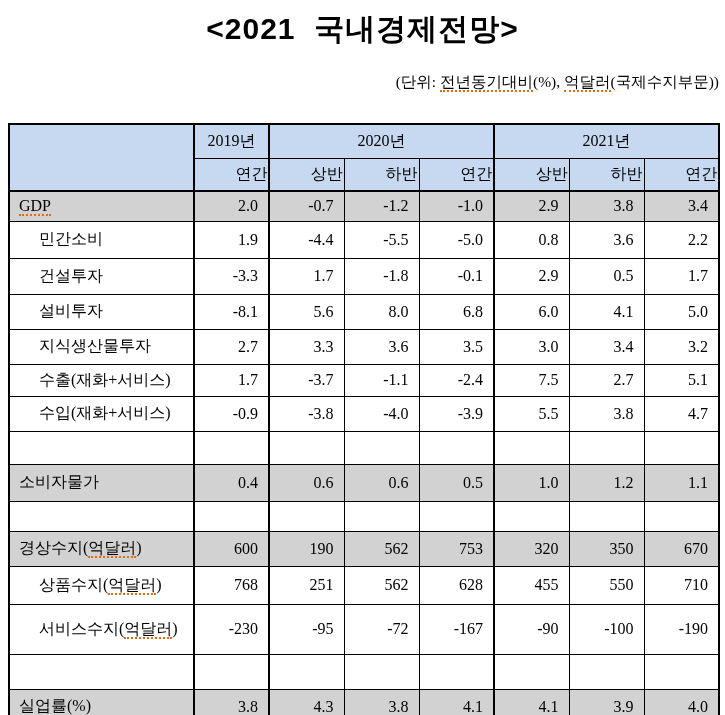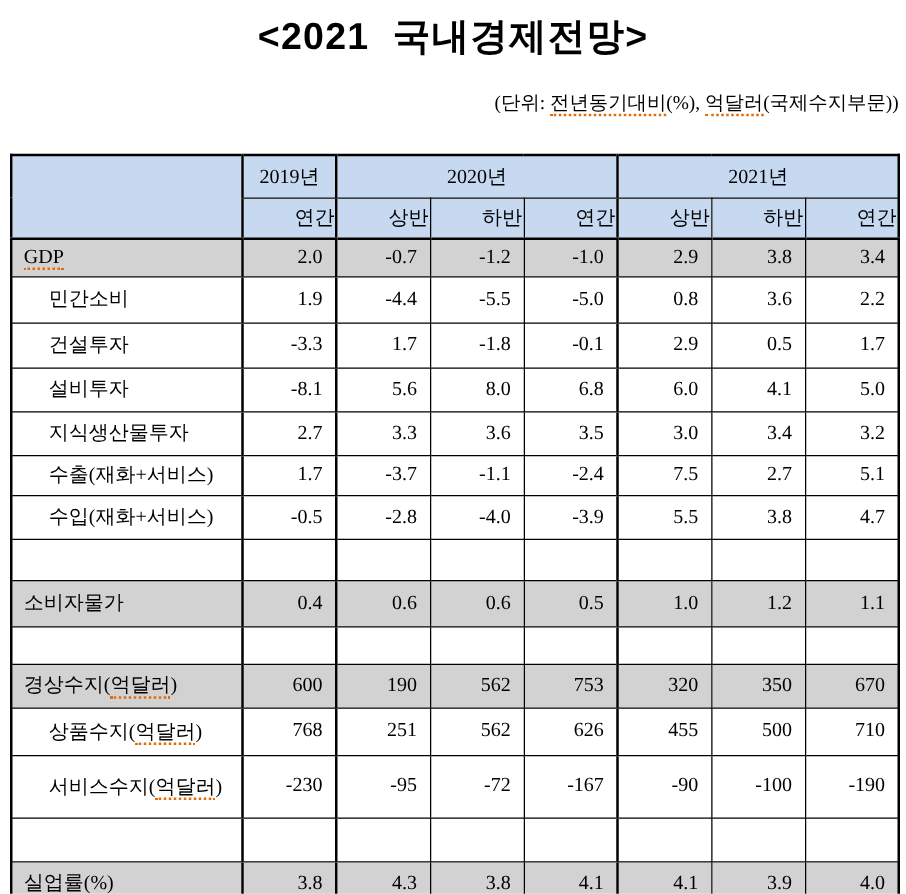--- a/index.html
+++ b/index.html
@@ -163,22 +163,22 @@
           <td class="val gl">1.7</td>
           <td class="val gl">-3.7</td>
           <td class="val">-1.1</td>
           <td class="val">-2.4</td>
           <td class="val gl">7.5</td>
           <td class="val">2.7</td>
           <td class="val">5.1</td>
         </tr>
         <tr>
           <td class="lbl ind"><span>수입(재화+서비스)</span></td>
-          <td class="val gl">-0.5</td>
-          <td class="val gl">-2.8</td>
+          <td class="val gl">-0.9</td>
+          <td class="val gl">-3.8</td>
           <td class="val">-4.0</td>
           <td class="val">-3.9</td>
           <td class="val gl">5.5</td>
           <td class="val">3.8</td>
           <td class="val">4.7</td>
         </tr>
         <tr>
           <td class="lbl"></td>
           <td class="val gl"></td>
           <td class="val gl"></td>
@@ -216,23 +216,23 @@
           <td class="val">753</td>
           <td class="val gl b">320</td>
           <td class="val b">350</td>
           <td class="val b">670</td>
         </tr>
         <tr>
           <td class="lbl ind"><span>상품수지(</span><span class="sp">억달러</span><span>)</span></td>
           <td class="val gl">768</td>
           <td class="val gl">251</td>
           <td class="val">562</td>
-          <td class="val">626</td>
+          <td class="val">628</td>
           <td class="val gl">455</td>
-          <td class="val">500</td>
+          <td class="val">550</td>
           <td class="val">710</td>
         </tr>
         <tr>
           <td class="lbl ind"><span>서비스수지(</span><span class="sp">억달러</span><span>)</span></td>
           <td class="val gl">-230</td>
           <td class="val gl">-95</td>
           <td class="val">-72</td>
           <td class="val">-167</td>
           <td class="val gl">-90</td>
           <td class="val">-100</td>

